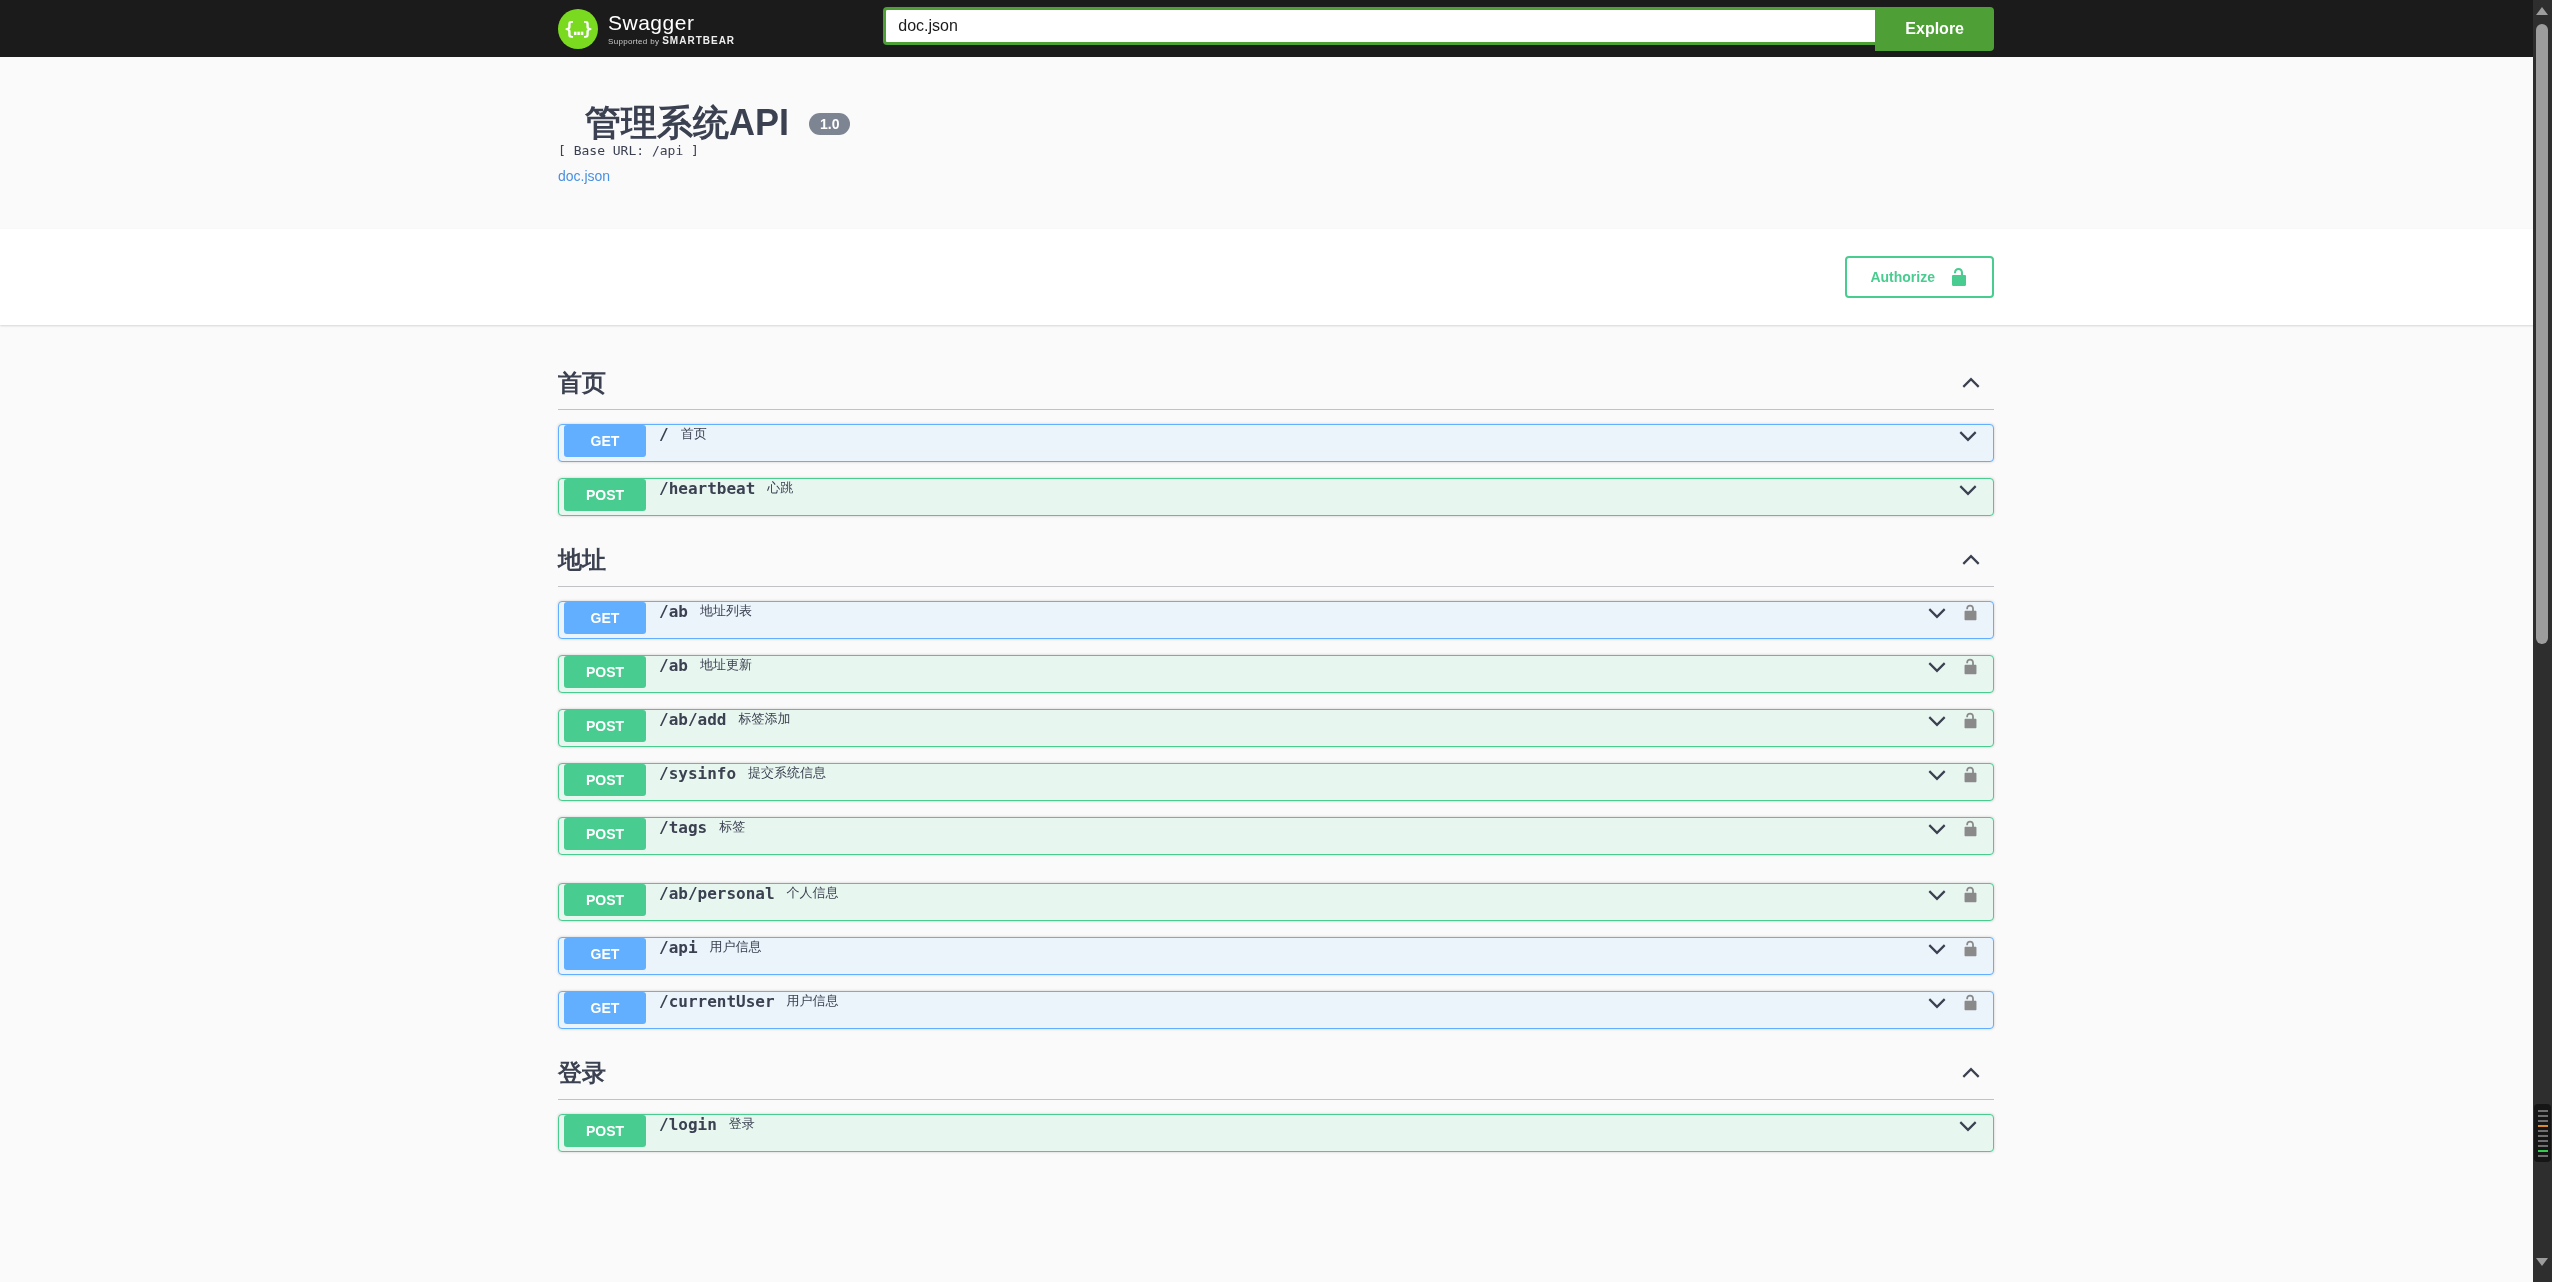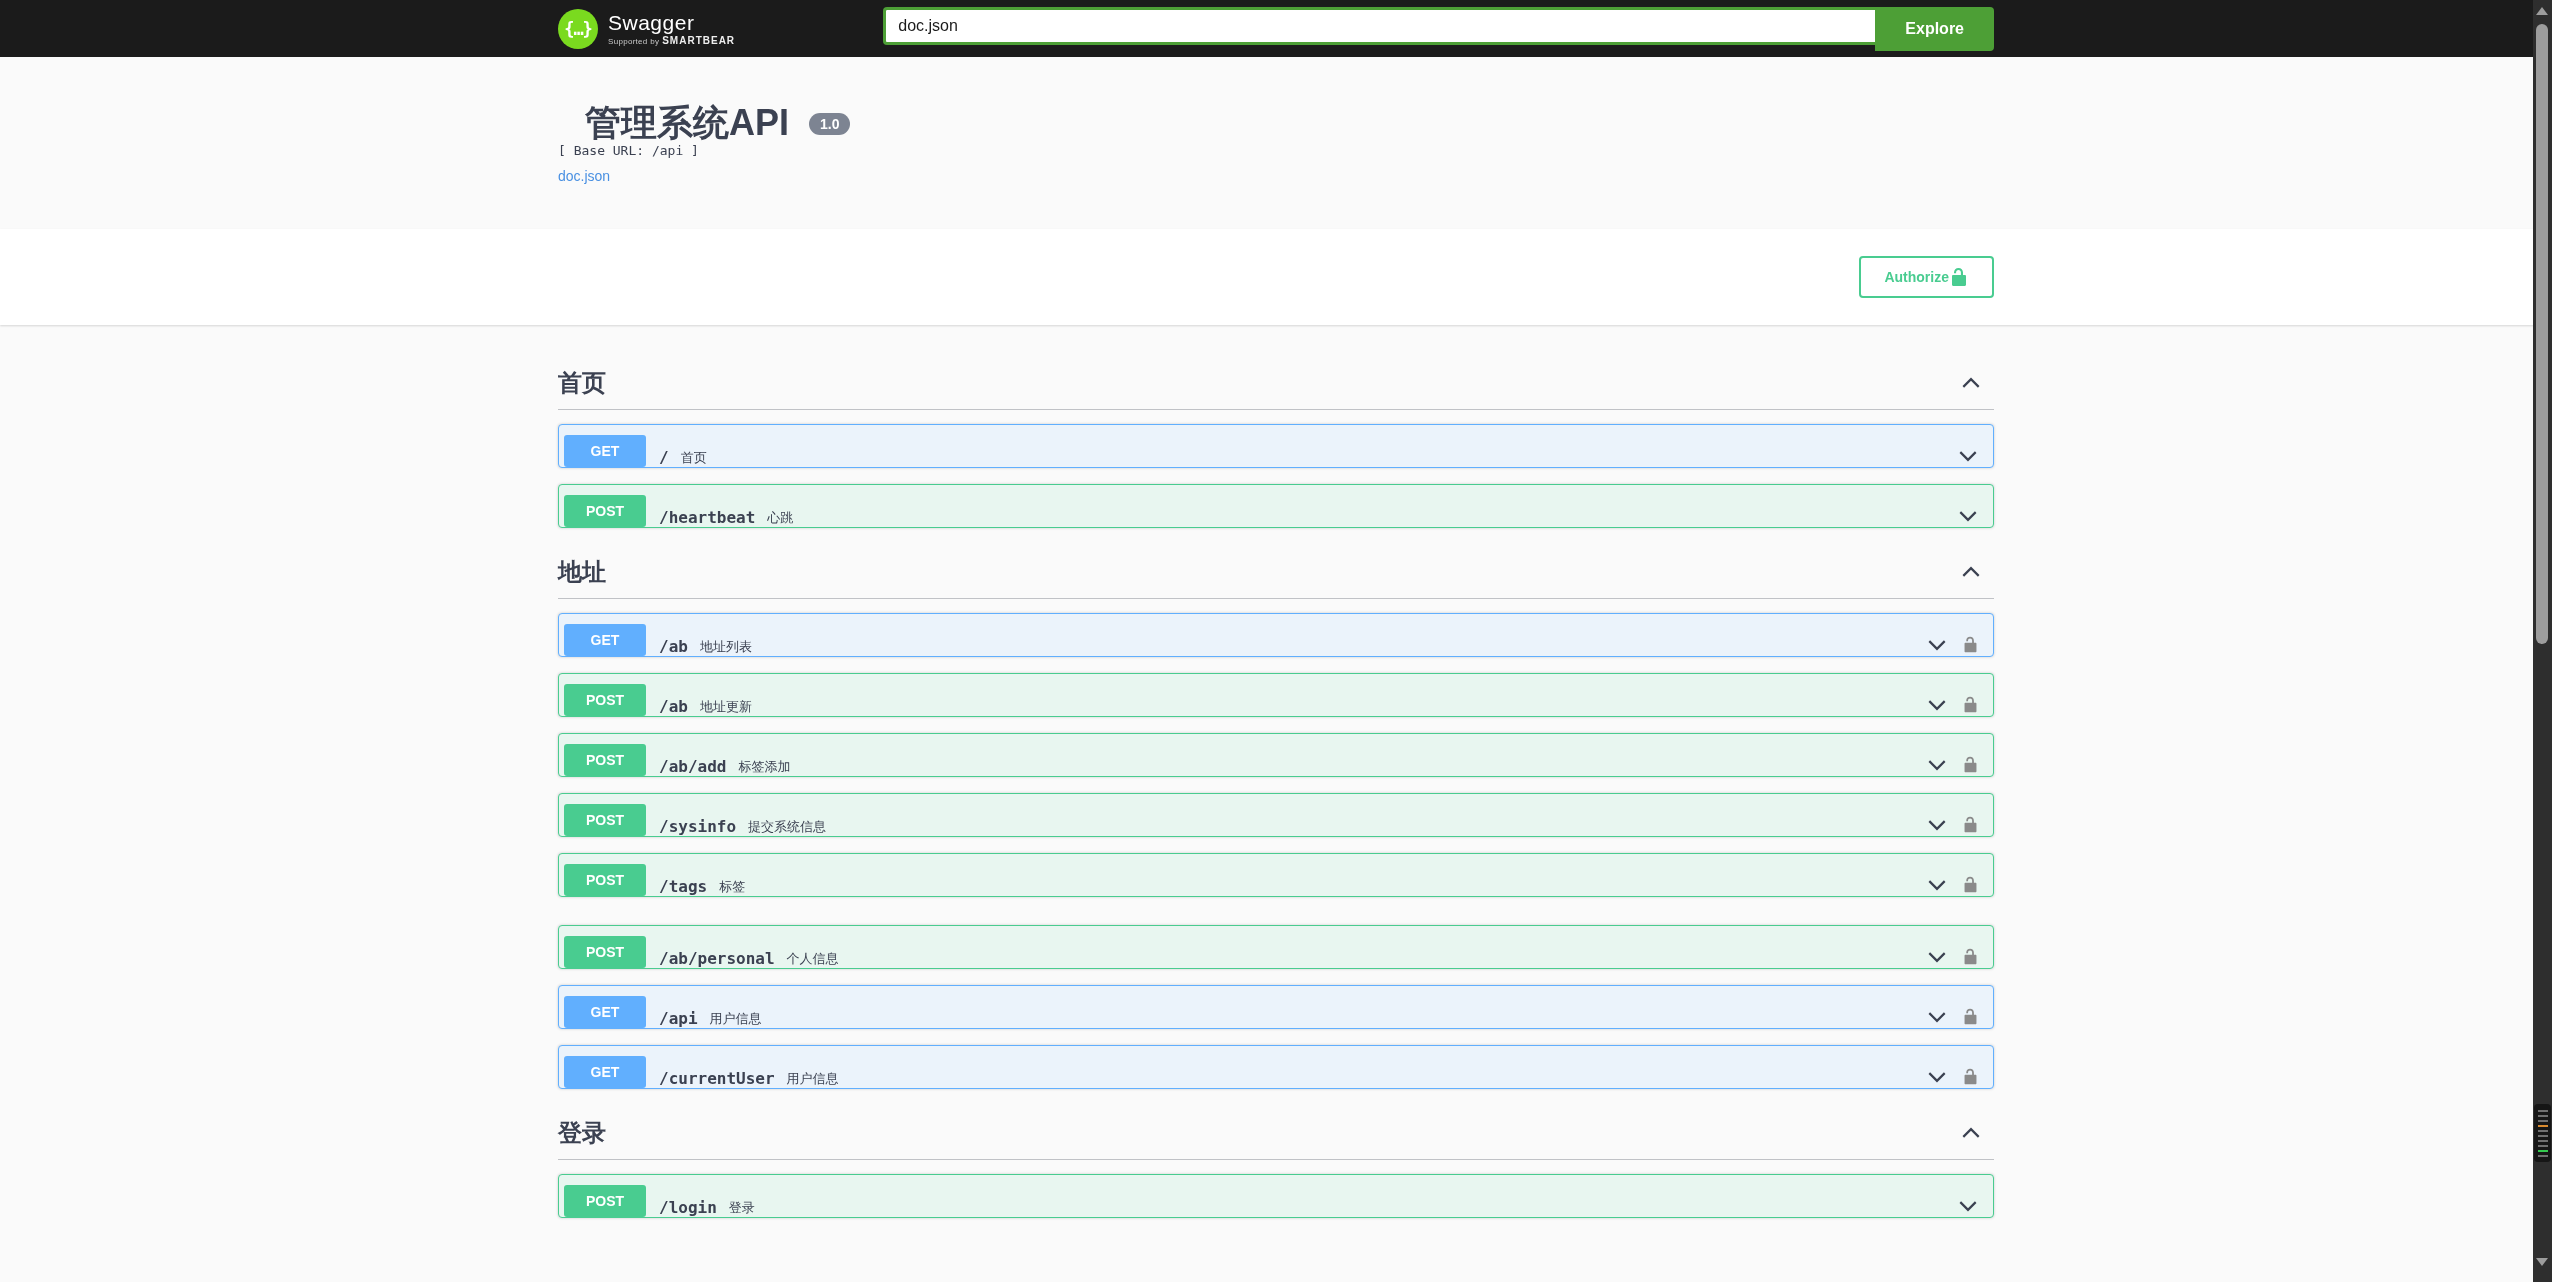--- a/index.html
+++ b/index.html
@@ -63,41 +63,41 @@
   .spec-link {
     display: inline-block; margin-top: 10px;
     color: #4990e2; font-size: 14px; text-decoration: none; cursor: pointer;
   }
   .api-description { margin-top: 30px; font-size: 14px; color: #3b4151; }
 
   
   .scheme-container { background: #ffffff; box-shadow: 0 1px 2px 0 rgba(0,0,0,.15); padding: 27px 0; }
   .auth-wrapper { display: flex; justify-content: flex-end; }
   .authorize-btn {
-    display: flex; align-items: center; 
+    display: flex; align-items: center; gap: 14px;
     background: transparent; border: 2px solid #49cc90; border-radius: 4px;
     color: #49cc90; font-size: 14px; font-weight: bold;
     padding: 9px 23px; cursor: pointer;
     font-family: "Liberation Sans", sans-serif;
   }
 
   
   .sections-area { padding-top: 42px; }
   .opblock-tag-section { margin-bottom: 28px; }
   .opblock-tag {
     display: flex; align-items: center; justify-content: space-between;
     padding: 0 12px 10px 0;
     border-bottom: 1px solid rgba(59,65,81,.3);
     margin-bottom: 14px;
     cursor: pointer;
   }
   .opblock-tag .tag-title { font-size: 24px; font-weight: bold; color: #3b4151; }
   .opblock {
-    display: flex; align-items: flex-end;
-    height: 44px; margin-bottom: 16px;
+    display: flex; align-items: flex-start;
+    height: 38px; margin-bottom: 16px;
     border: 1px solid; border-radius: 4px;
     box-shadow: 0 0 3px rgba(0,0,0,.19);
     padding: 0 14px 0 5px;
     cursor: pointer;
   }
   .opblock.get  { background: #ebf3fb; border-color: #61affe; }
   .opblock.post { background: #e8f6f0; border-color: #49cc90; }
   .method-badge {
     min-width: 82px; text-align: center;
     padding: 8px 0; border-radius: 3px;

